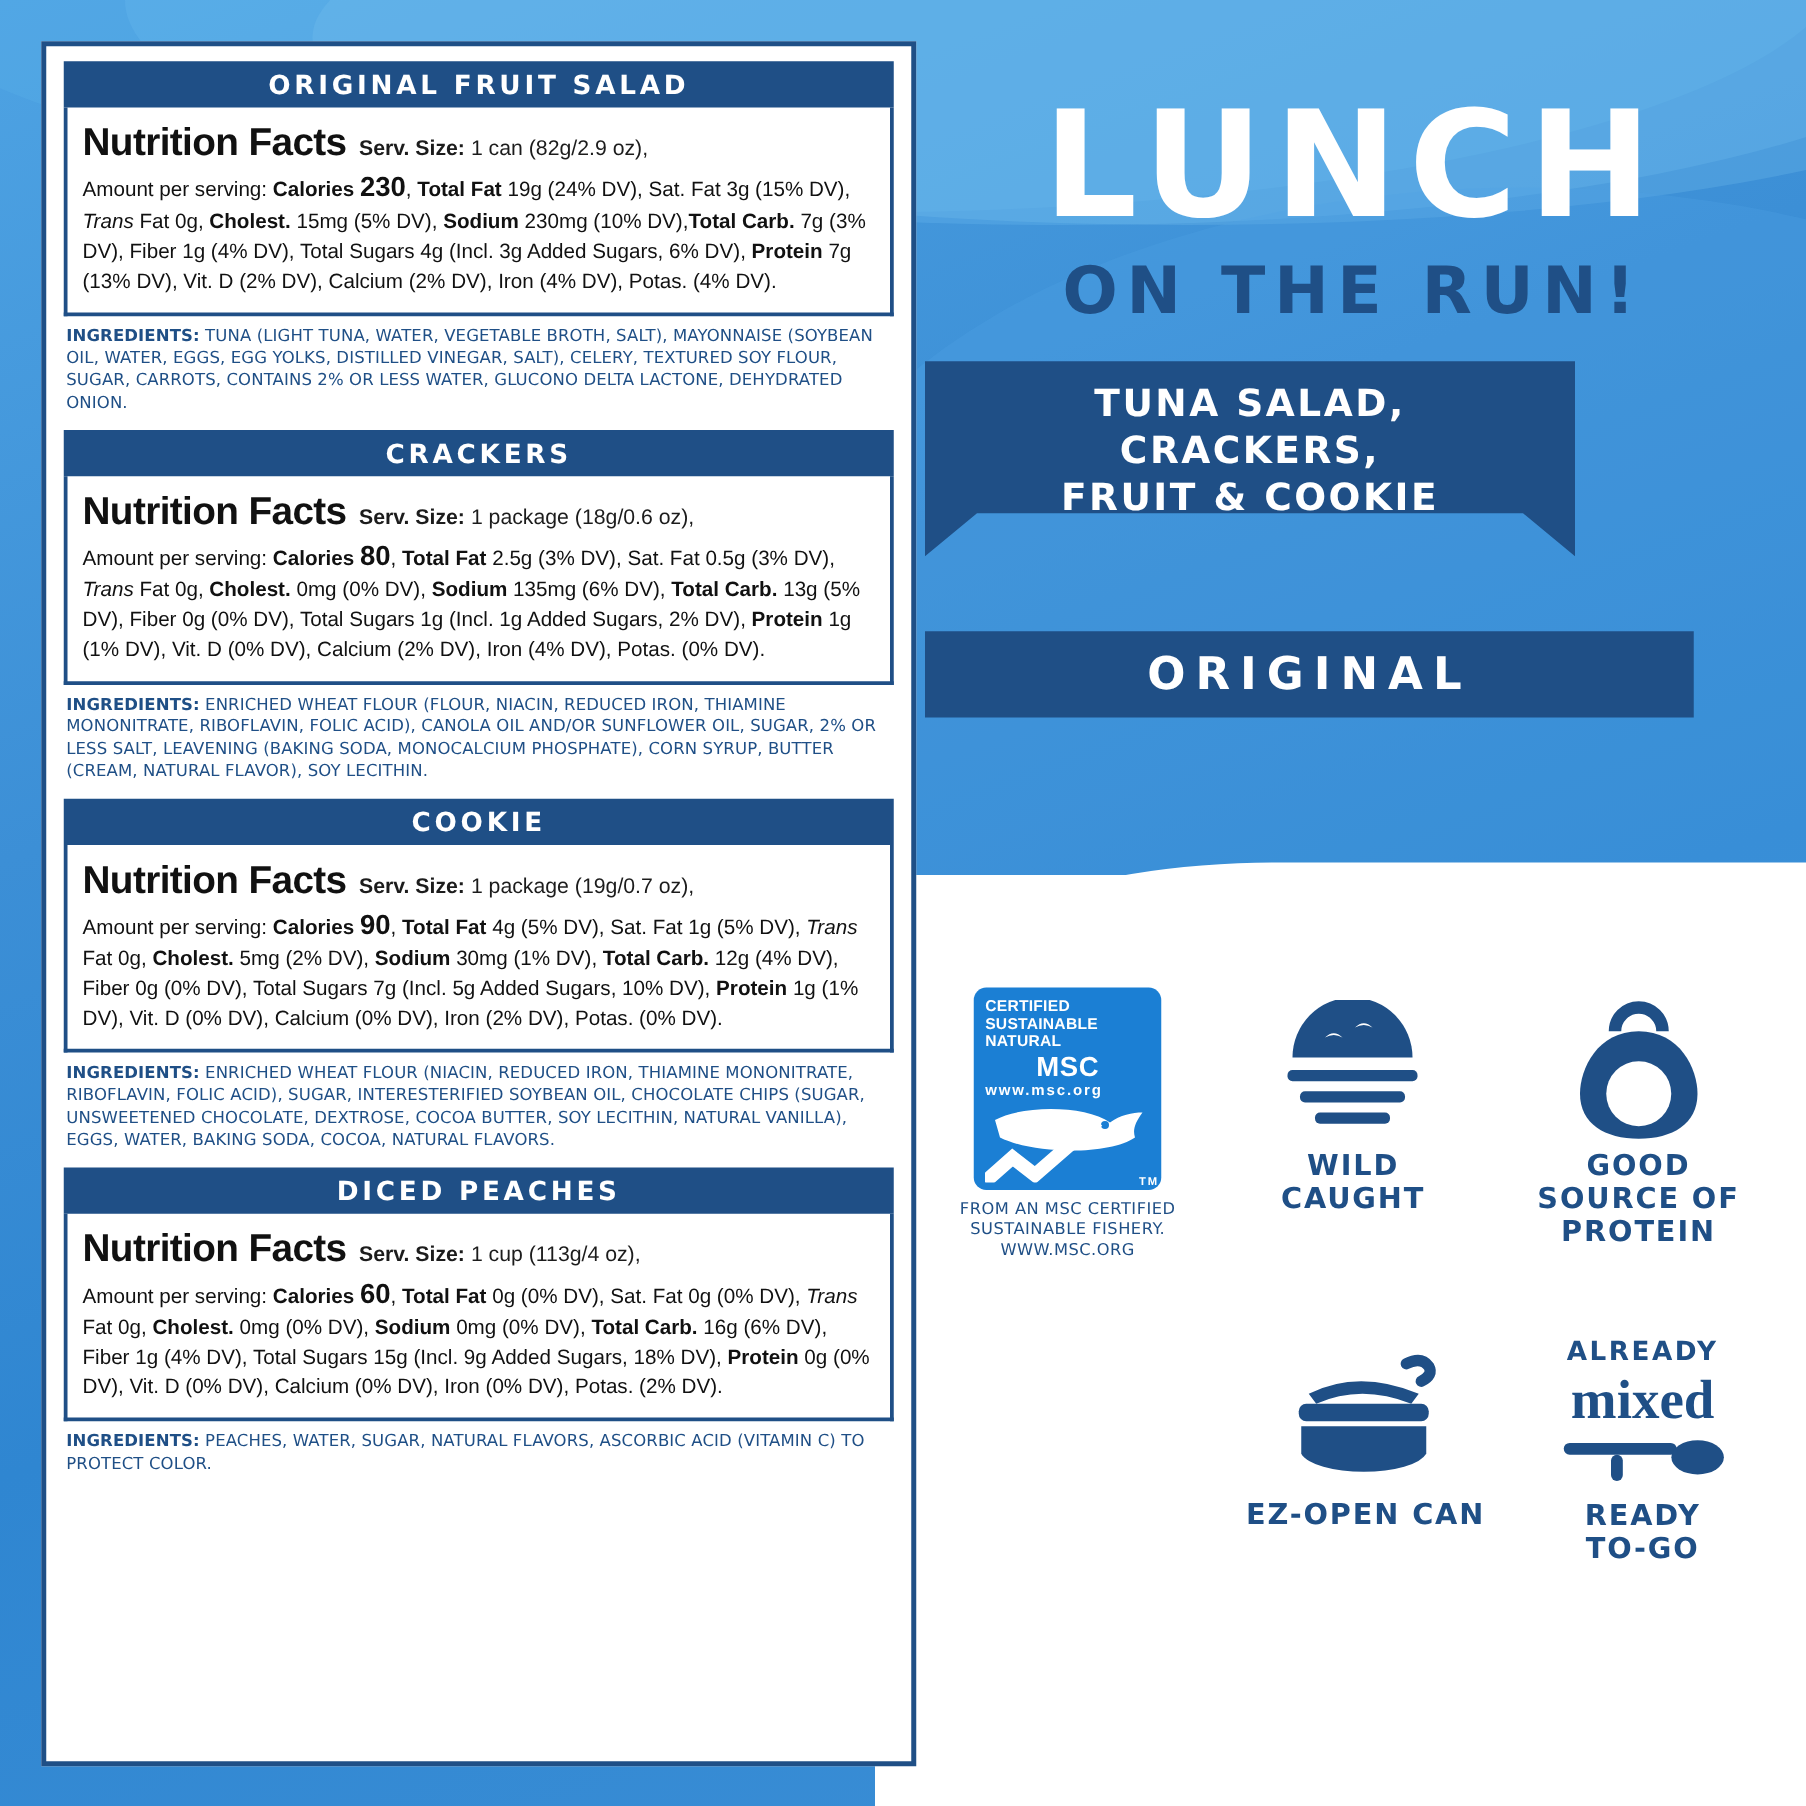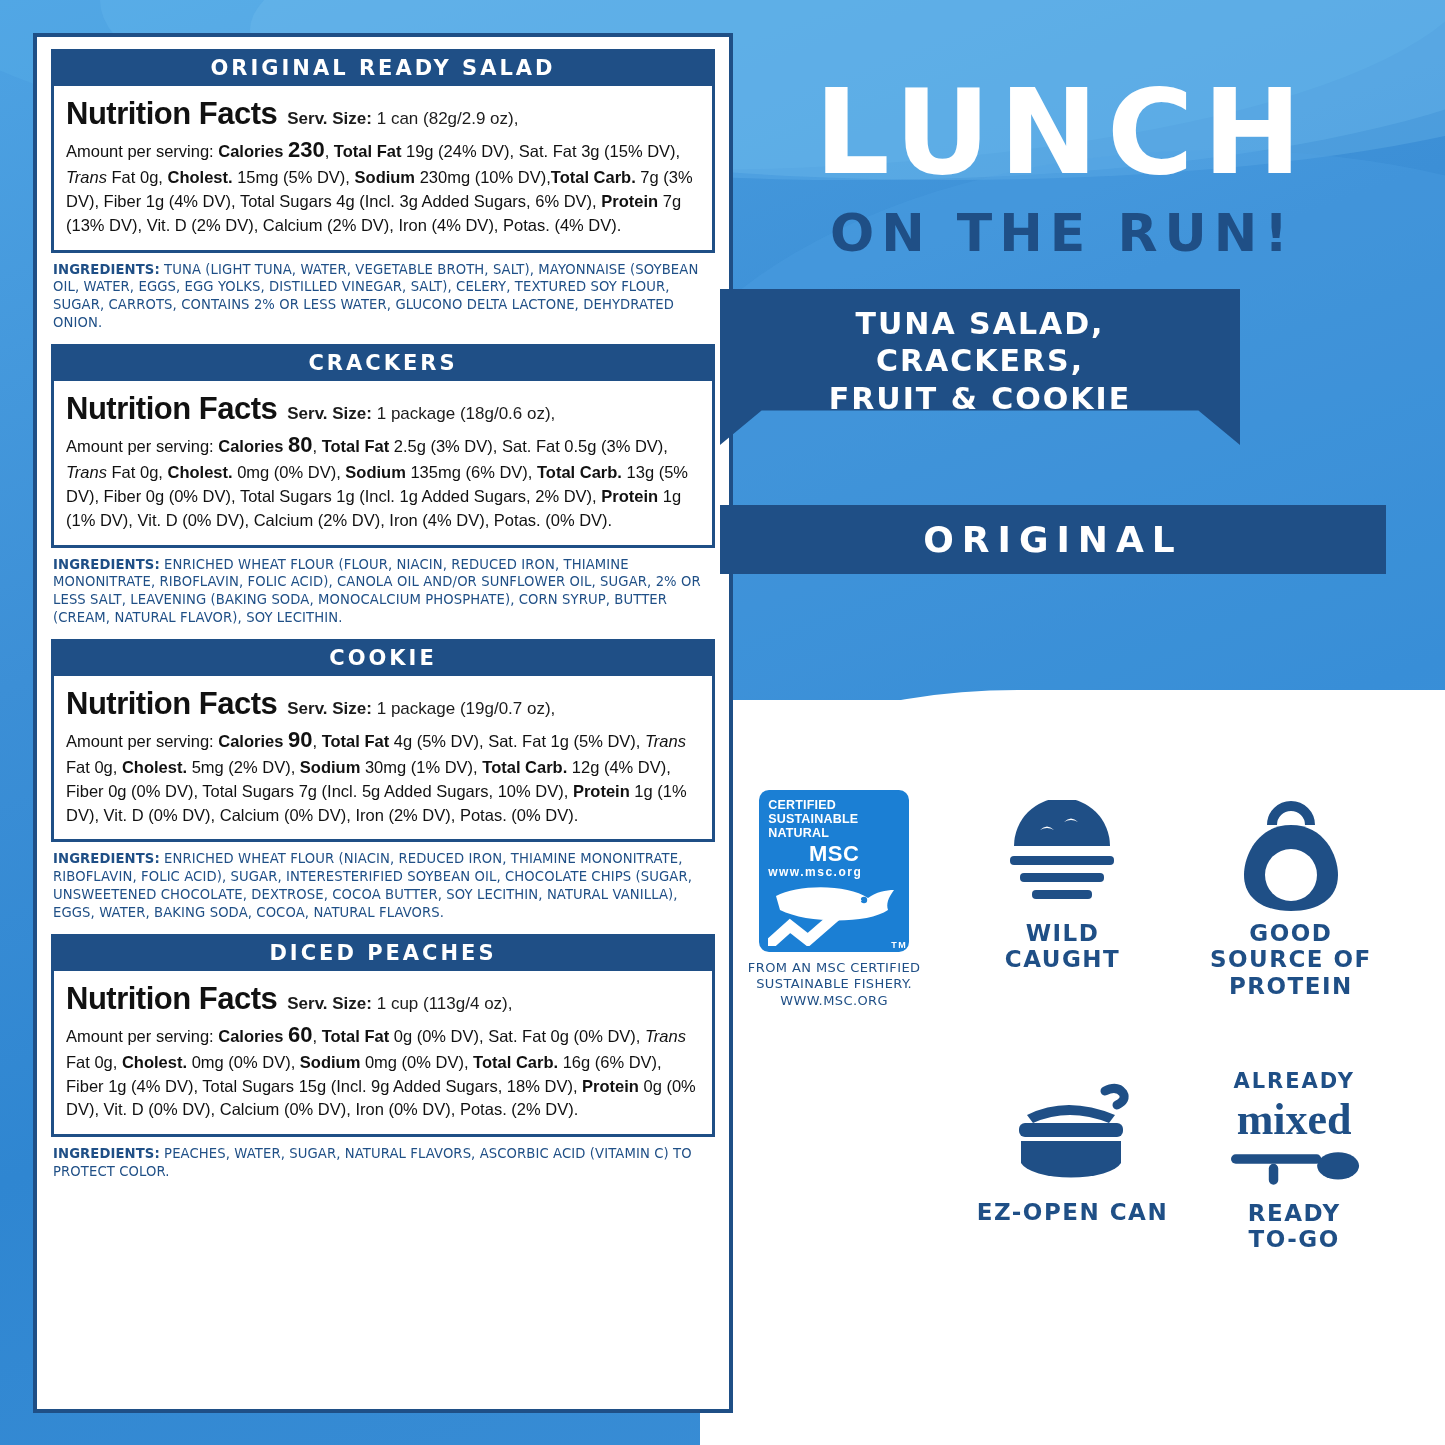--- a/index.html
+++ b/index.html
@@ -110,21 +110,21 @@
     line-height: 1.35;
     margin: 8px 2px 12px 2px;
     letter-spacing: .1px;
     font-family: "DejaVu Sans", sans-serif;
   }
   .ingredients b { font-weight: bold; text-align: center; }
 
   
   #right {
     position: absolute;
-    left: 720px;
+    left: 740px;
     top: 0;
     width: 685px;
     height: 1445px;
   }
 
   #lunch {
     color: #ffffff;
     font-family: "DejaVu Sans", sans-serif;
     font-weight: bold;
     font-size: 118px;
@@ -167,21 +167,21 @@
   #orig-band {
     margin-top: 60px;
     background: #1f4f86;
     color: #ffffff;
     text-align: center;
     font-family: "DejaVu Sans", sans-serif;
     font-weight: bold;
     font-size: 36px;
     letter-spacing: 8px;
     padding: 14px 0;
-    width: 666px;
+    width: 615px;
     margin-left: -0px;
   }
 
   
   #badges {
     position: absolute;
     top: 790px;
     left: 0;
     width: 685px;
   }
@@ -241,21 +241,21 @@
   <div class="wave w2"></div>
   <div class="wave w3"></div>
   <div class="wave w4"></div>
   <div class="white-bottom2"></div>
   <div class="white-bottom"></div>
 </div>
 
 <div id="left-panel">
 
   <div>
-    <div class="section-title">ORIGINAL READY SALAD</div>
+    <div class="section-title">ORIGINAL FRUIT SALAD</div>
     <div class="nf-box">
       <div class="nf-head">
         <span class="nf-title">Nutrition Facts</span>
         <span class="nf-serv"><b>Serv. Size:</b>
           <span>1 can (82g/2.9 oz),</span></span>
       </div>
       <div class="nf-body">
         <span>Amount per serving:</span>
         <b>Calories</b>
         <span class="cal">230</span><span>, <b>Total Fat</b> 19g (24% DV), Sat. Fat 3g (15% DV), <i>Trans</i> Fat 0g, <b>Cholest.</b> 15mg (5% DV), <b>Sodium</b> 230mg (10% DV),<b>Total Carb.</b> 7g (3% DV), Fiber 1g (4% DV), Total Sugars 4g (Incl. 3g Added Sugars, 6% DV), <b>Protein</b> 7g (13% DV), Vit. D (2% DV), Calcium (2% DV), Iron (4% DV), Potas. (4% DV).</span>

